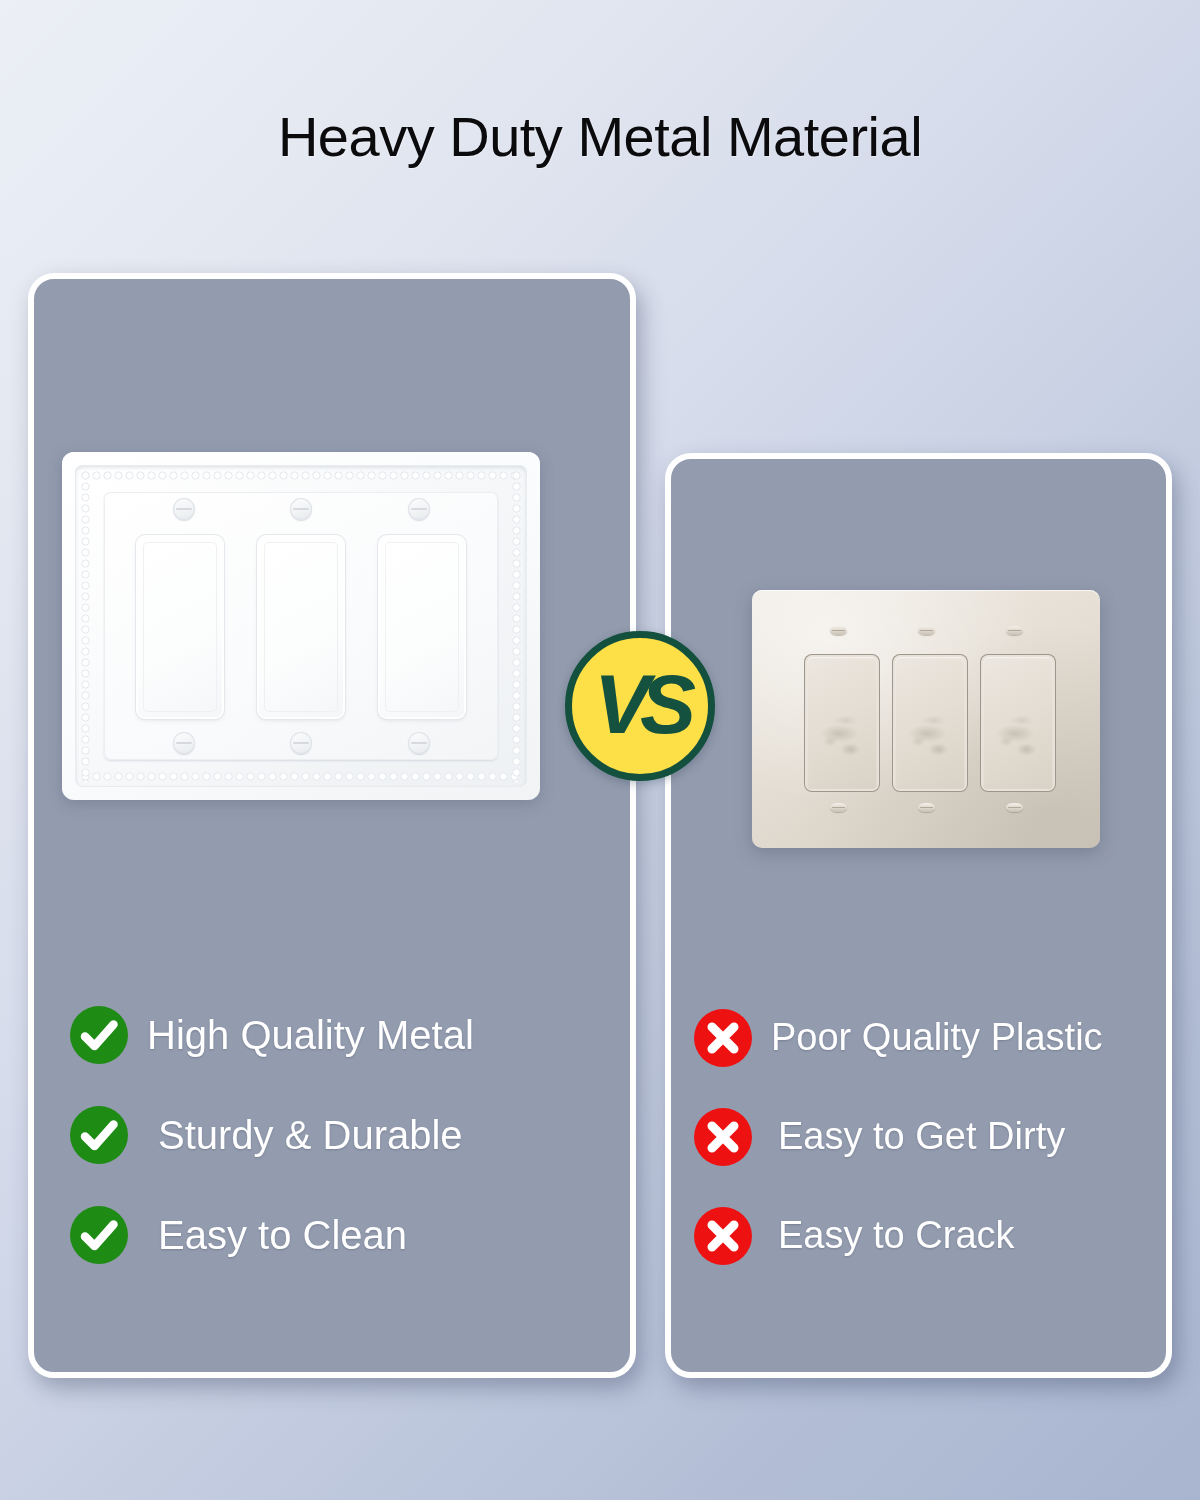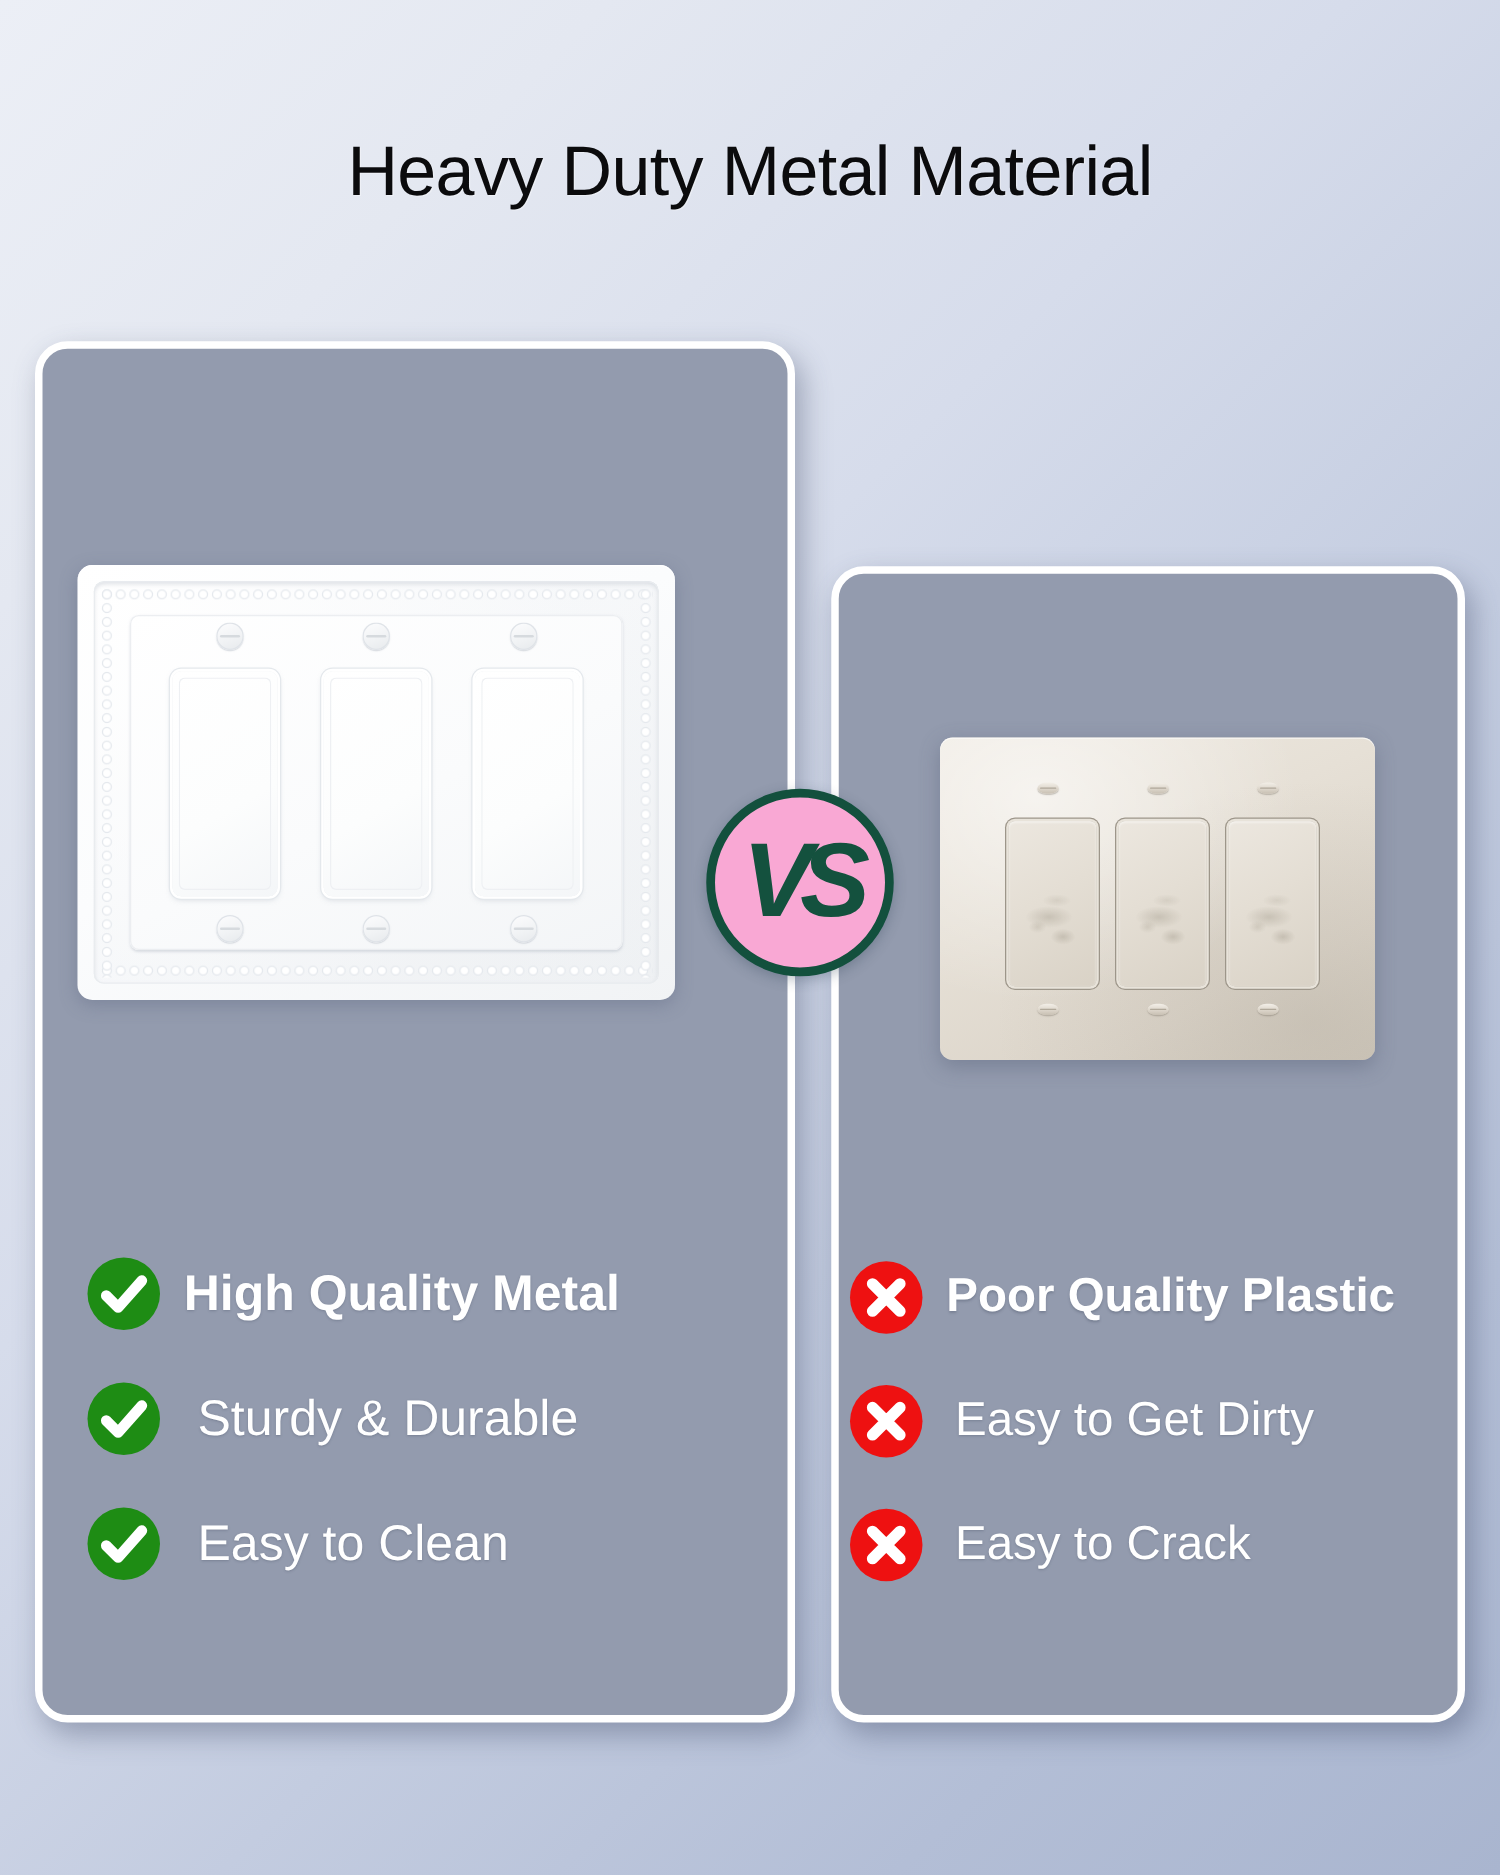--- a/index.html
+++ b/index.html
@@ -186,21 +186,21 @@
   }
 
   
   .vs-badge {
     position: absolute;
     left: 565px;
     top: 631px;
     width: 150px;
     height: 150px;
     border-radius: 50%;
-    background: #f9a8d4;
+    background: #fde047;
     border: 7px solid #13503d;
     box-sizing: border-box;
     box-shadow: 0 3px 10px rgba(40,60,80,0.30);
     display: flex;
     align-items: center;
     justify-content: center;
     overflow: hidden;
   }
   .vs-text {
     font-size: 84px;
@@ -209,21 +209,21 @@
     color: #14513e;
     letter-spacing: -10px;
     line-height: 1;
     transform: translateY(-2px);
     user-select: none;
   }
 
   
   .feature-list { position: absolute; }
   .list-left  { left: 70px;  top: 985px; width: 540px; }
-  .list-right { left: 680px; top: 988px; width: 460px; }
+  .list-right { left: 694px; top: 988px; width: 460px; }
 
   .feature-row {
     display: flex;
     align-items: center;
     height: 100px;
   }
   .feature-row.right-row { height: 99px; }
 
   .icon-badge {
     width: 58px;
@@ -238,21 +238,21 @@
 
   .feature-label {
     margin-left: 30px;
     color: #ffffff;
     font-size: 40px;
     line-height: 1.05;
     white-space: nowrap;
     text-shadow: 0 1px 2px rgba(60,70,90,0.30);
   }
   .list-right .feature-label { font-size: 38px; margin-left: 26px; }
-  .feature-label.bold { font-weight: bold; margin-left: 19px; }
+  .feature-label.bold { font-weight: normal; margin-left: 19px; }
 </style>
 </head>
 <body>
 
 <div class="title">Heavy Duty Metal Material</div>
 
 <div class="panel panel-left"></div>
 
 <div class="plate-white">
   <div class="bead-channel"></div>

